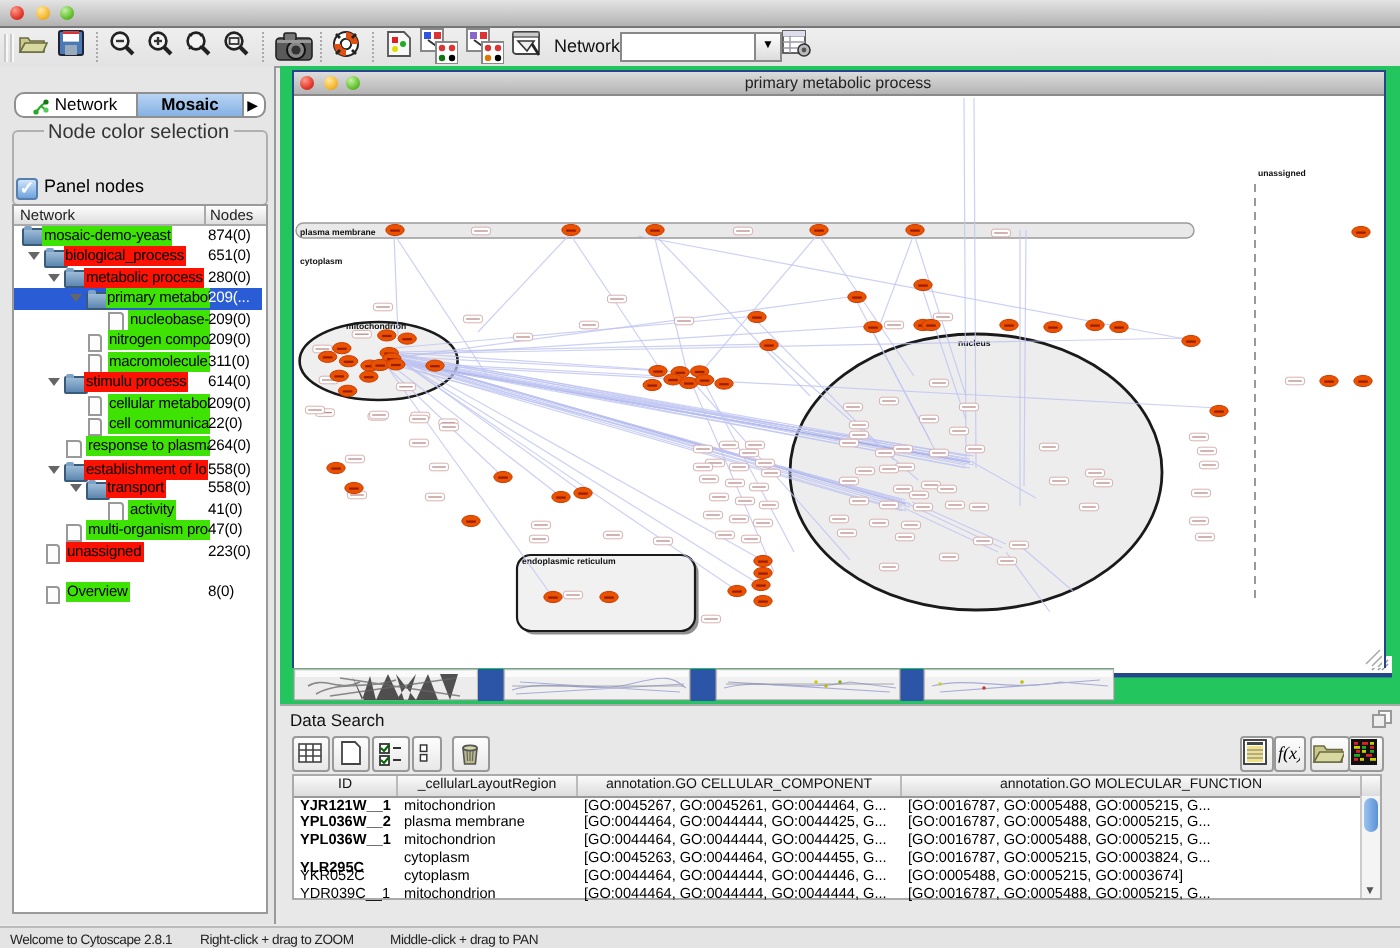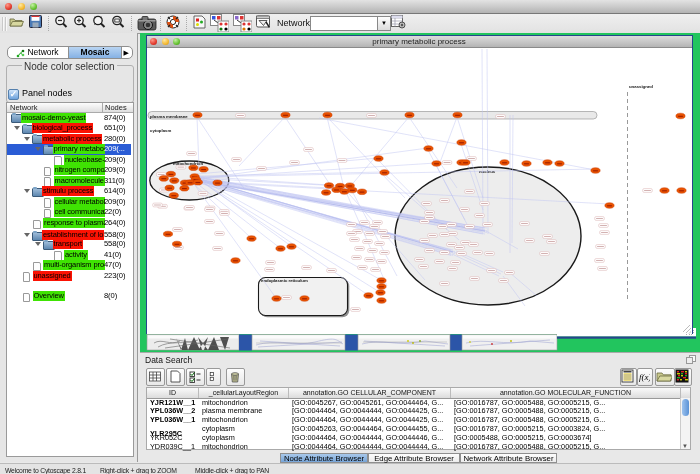--- a/index.html
+++ b/index.html
@@ -1145,23 +1145,18 @@
         <div class="td" style="left:3px;top:54.5px;width:48px;font-weight:normal">YDR039C__1</div>
         <div class="td" style="left:55px;top:54.5px;width:86px">mitochondrion</div>
         <div class="td" style="left:145px;top:54.5px;width:158px">[GO:0044464, GO:0044444, GO:0044444, G...</div>
         <div class="td" style="left:307px;top:54.5px;width:226px">[GO:0016787, GO:0005488, GO:0005215, G...</div>
         <div style="position:absolute;right:0;top:10px;width:9px;height:51px;background:#f4f4f4;border-left:1px solid #ccc">
           <div style="position:absolute;left:1px;top:1px;width:7px;height:17px;background:linear-gradient(90deg,#9cc2ee,#5a92d6);border-radius:3.5px"></div>
           <div style="position:absolute;left:1px;bottom:0px;font-size:6px;color:#555">▼</div>
         </div>
       </div>
     </div>
- <div id="dtabs">
-      <div class="dtab" style="left:0px;width:88px;background:linear-gradient(#a8c8ea,#77a5d8);">Node Attribute Browser</div>
-      <div class="dtab" style="left:88px;width:92px;">Edge Attribute Browser</div>
-      <div class="dtab" style="left:180px;width:97px;">Network Attribute Browser</div>
-    </div>
 </div>
 <div class="abs" id="statusbar">
  <span style="position:absolute;left:5px;top:2.5px">Welcome to Cytoscape 2.8.1</span>
  <span style="position:absolute;left:100px;top:2.5px">Right-click + drag to ZOOM</span>
  <span style="position:absolute;left:195px;top:2.5px">Middle-click + drag to PAN</span>
 </div>
 
 </body></html>

